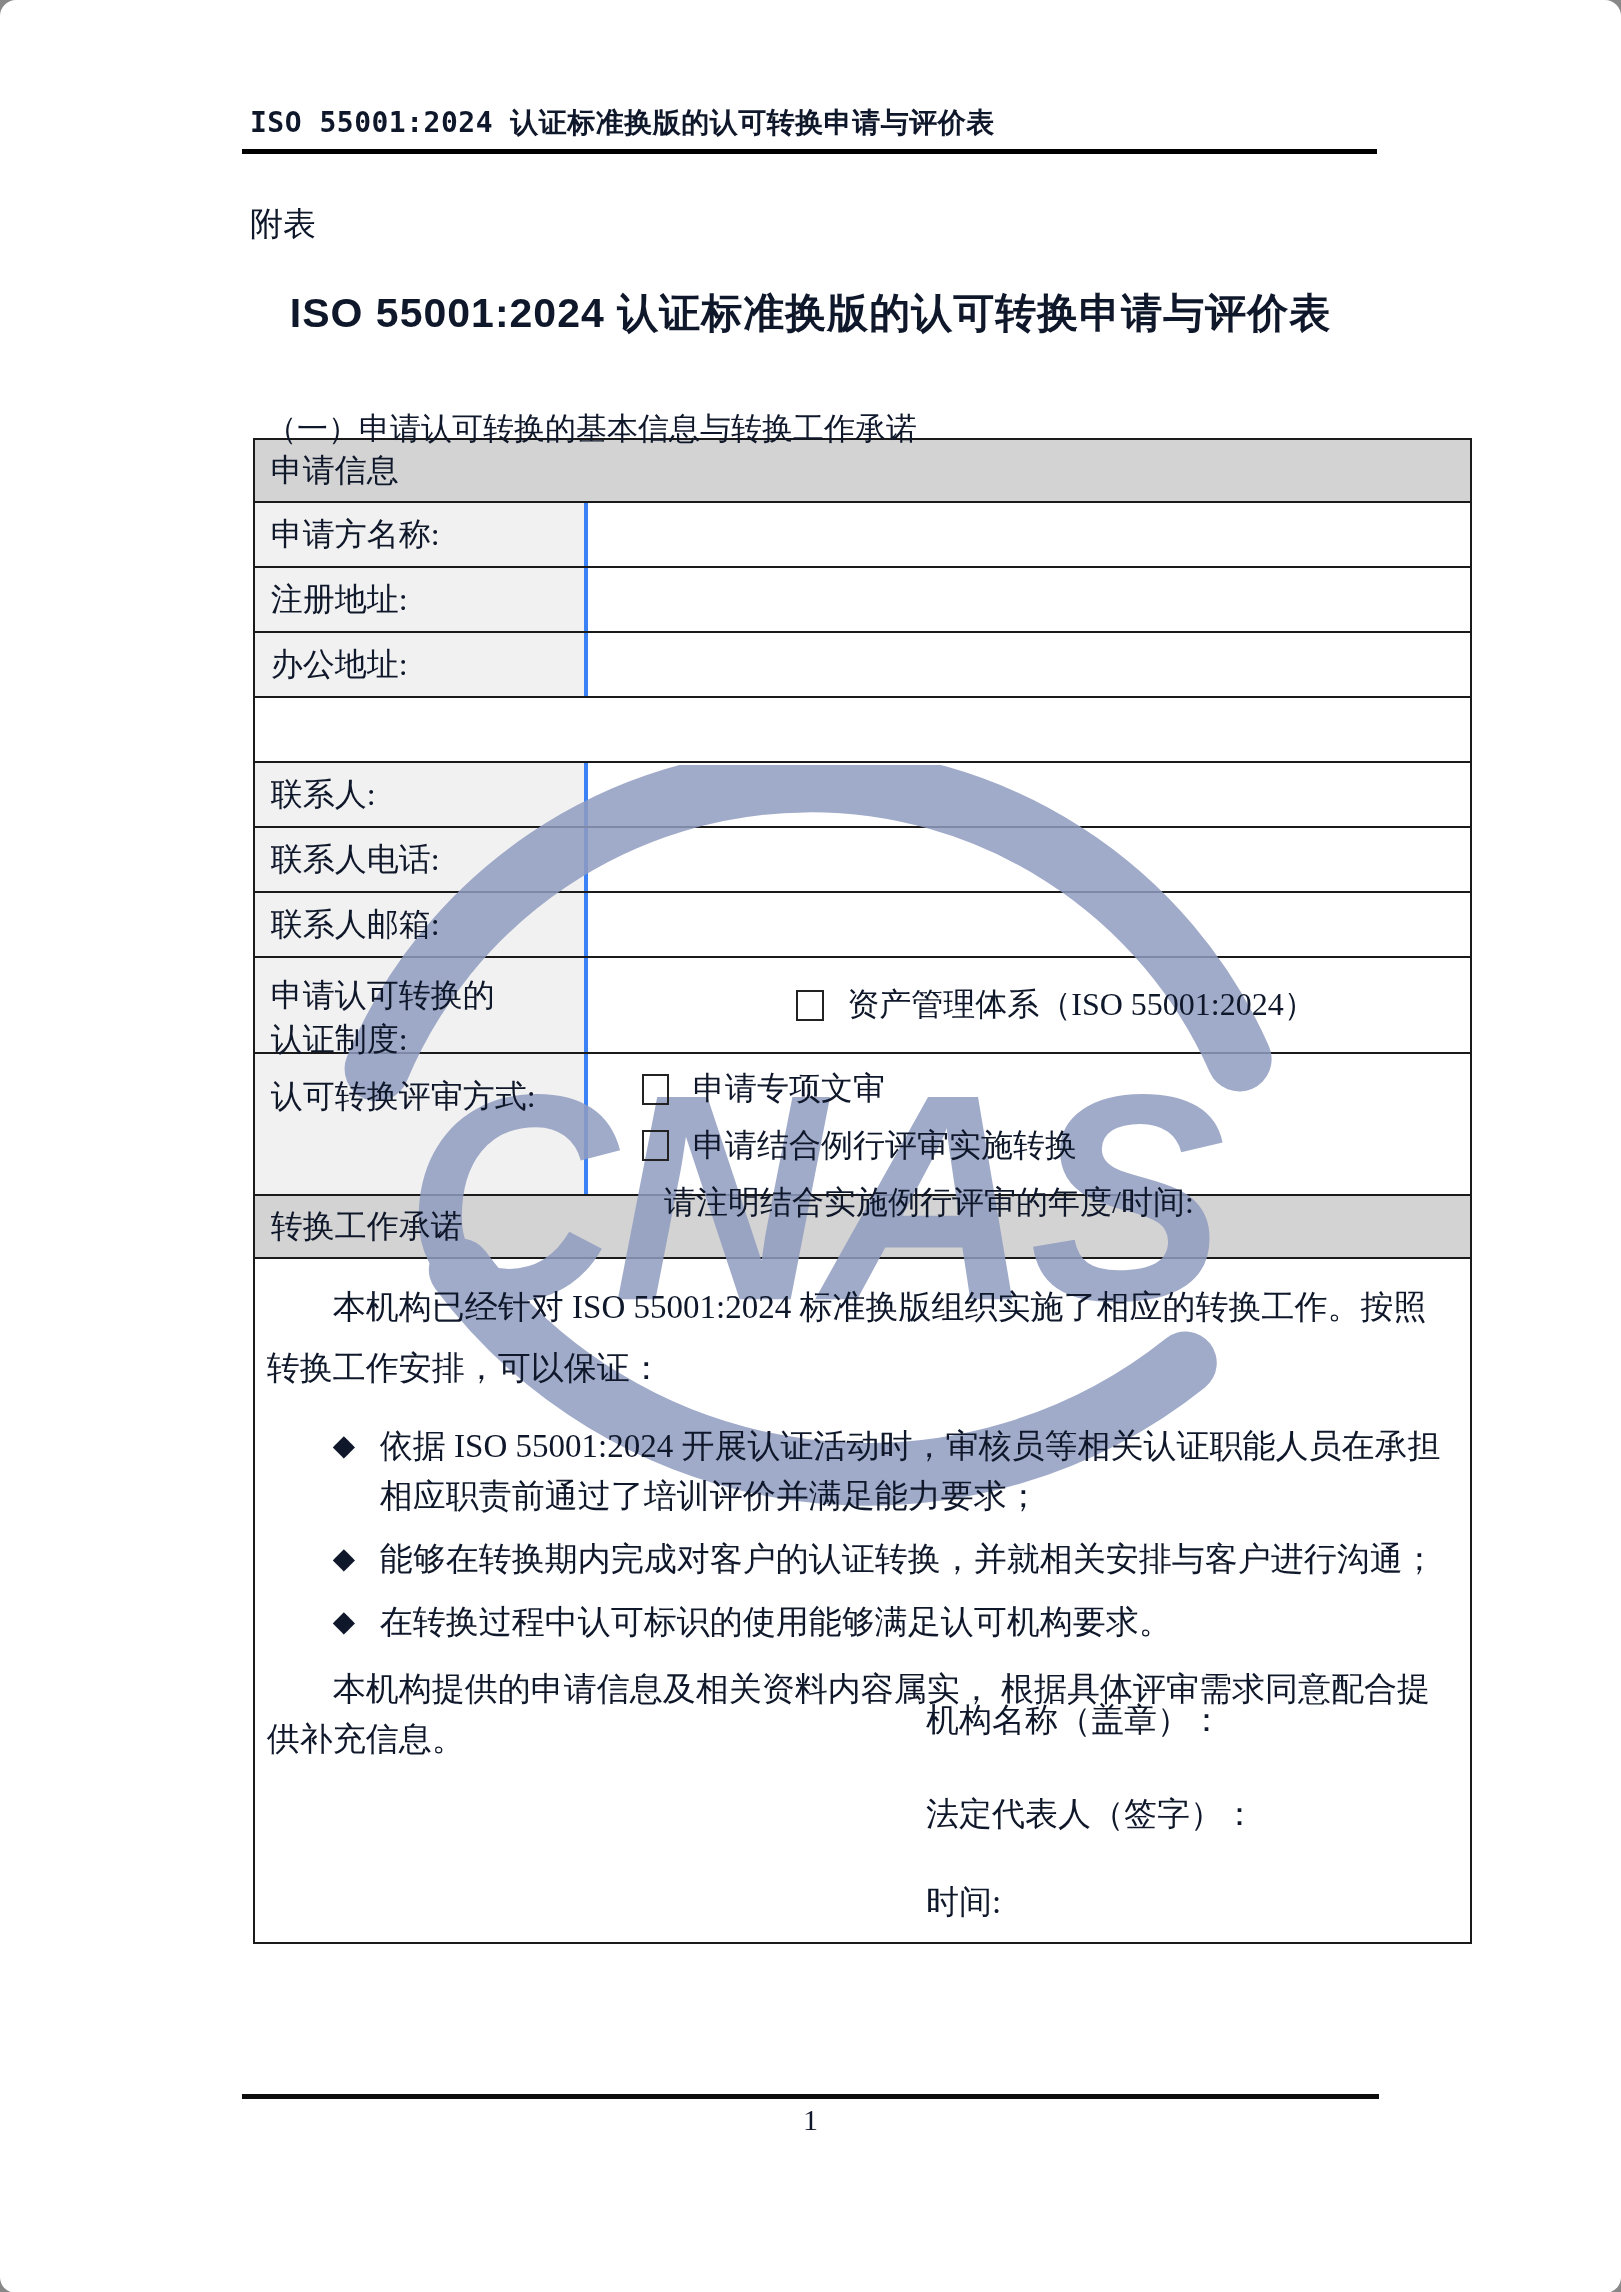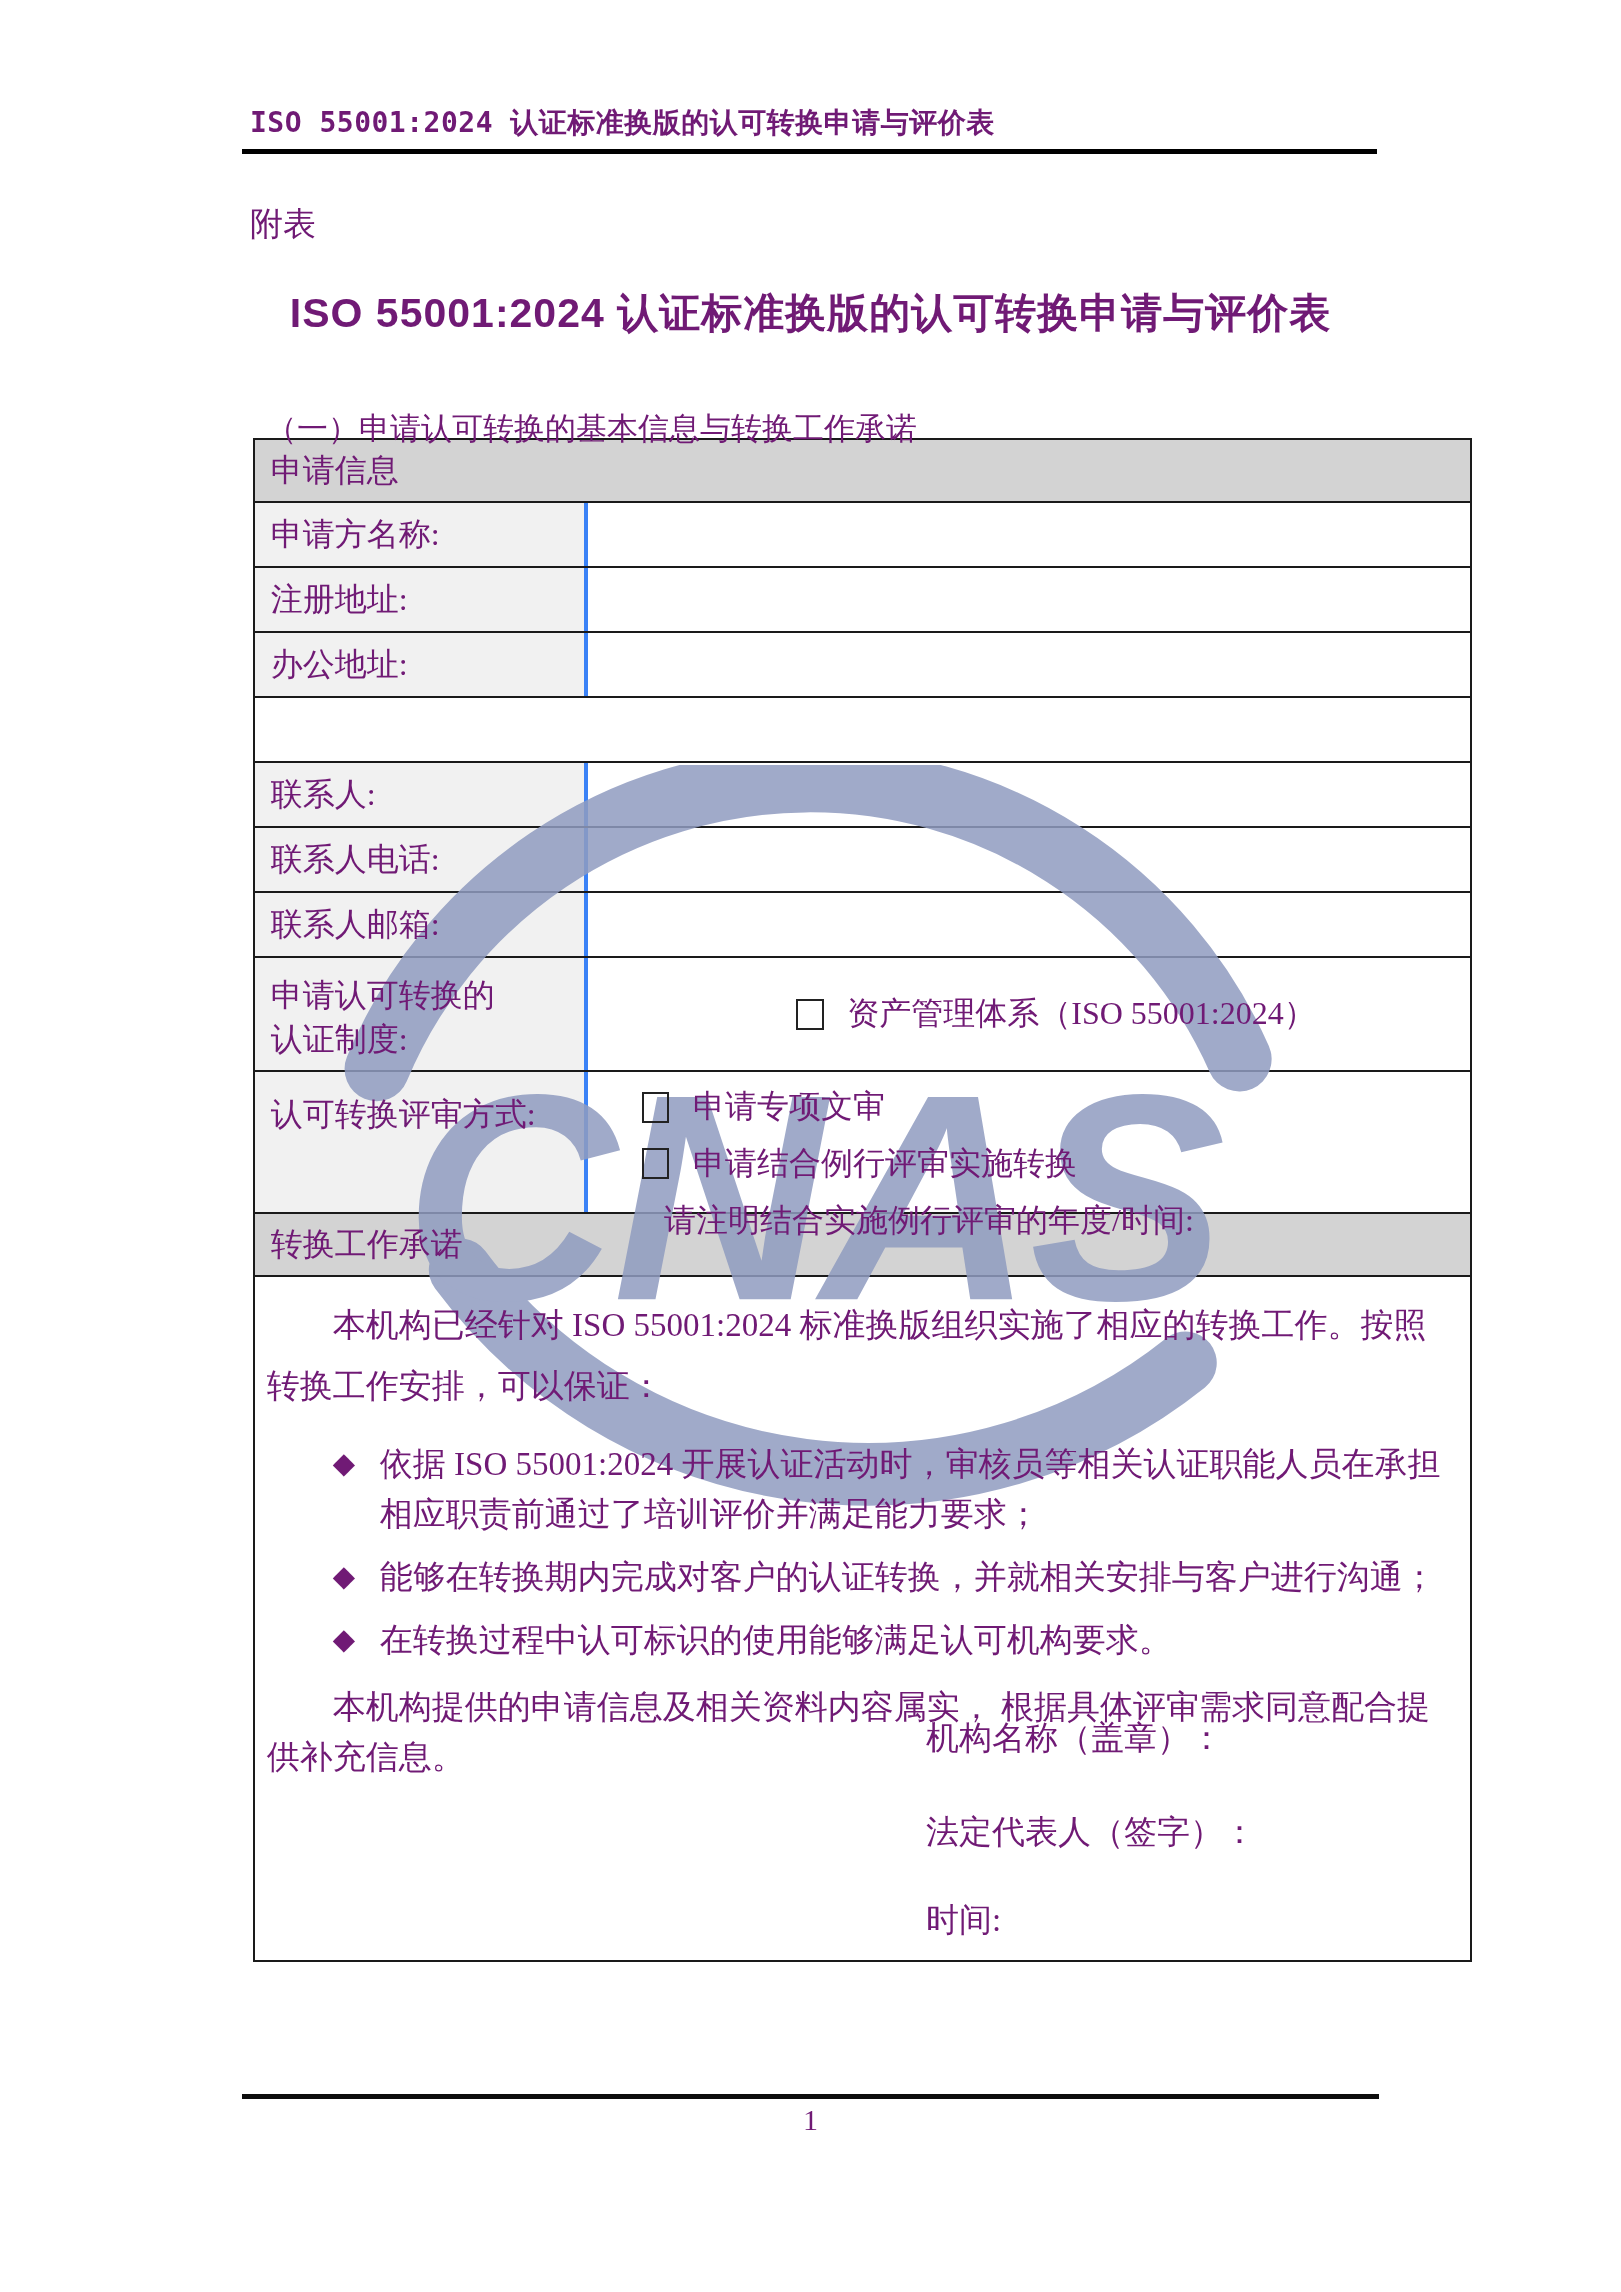--- a/index.html
+++ b/index.html
@@ -1,22 +1,23 @@
 <!DOCTYPE html>
 <html><head>
 <meta charset="utf-8">
 <style>
   html,body{margin:0;padding:0;background:#888;}
   .page{
     position:relative;
     width:1621px;height:2293px;
     background:#ffffff;
     font-family:"Liberation Serif","DejaVu Serif",serif;
-    color:#701a75;
+    color:#0f172a;
     overflow:hidden;
+    border-radius:16px;
   }
   .t{position:relative;z-index:3;}
   
   .run-header{
     position:absolute;left:250px;top:104px;
     font-family:"DejaVu Sans Mono","Liberation Mono",monospace;
     font-size:28px;letter-spacing:0.5px;font-weight:bold;
   }
   .header-rule{position:absolute;left:242px;top:149px;width:1135px;height:4.9px;background:#000;}
   .attachment{position:absolute;left:250px;top:202px;font-size:33px;}
@@ -36,21 +37,21 @@
   .row{display:flex;box-sizing:border-box;border-bottom:2px solid #1a1a1a;}
   .row:last-child{border-bottom:none;}
   .sec-hdr{height:63px;align-items:center;background:#d3d3d3;padding-left:15.7px;}
   .f-row{height:65px;}
   .lbl{
     width:333px;box-sizing:border-box;border-right:4px solid #3b82f6;
     background:#f1f1f1;display:flex;align-items:center;padding-left:15.7px;
     flex-shrink:0;
   }
   .val{flex:1;background:#ffffff;}
-  .scheme-row{height:114px;}
+  .scheme-row{height:96px;}
   .scheme-row .lbl{flex-direction:column;align-items:flex-start;justify-content:space-between;padding:15.7px 0 13.7px 15.7px;}
   .scheme-row .val{display:flex;align-items:center;justify-content:center;}
   .review-row{height:142px;}
   .review-row .lbl{align-items:flex-start;padding-top:21px;}
   .review-row .val{padding-top:13.7px;}
   .opt-line{display:flex;align-items:center;margin:0 0 13.7px 54px;height:43px;}
   .note-line{margin-left:76px;height:43px;display:flex;align-items:center;}
   .checkbox{
     display:inline-block;width:27.4px;height:31px;
     border:2.9px solid #222;box-sizing:border-box;

